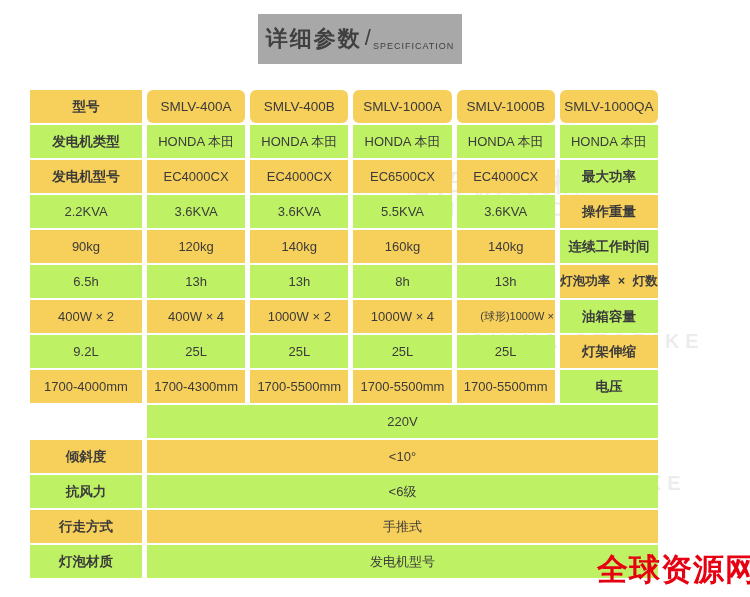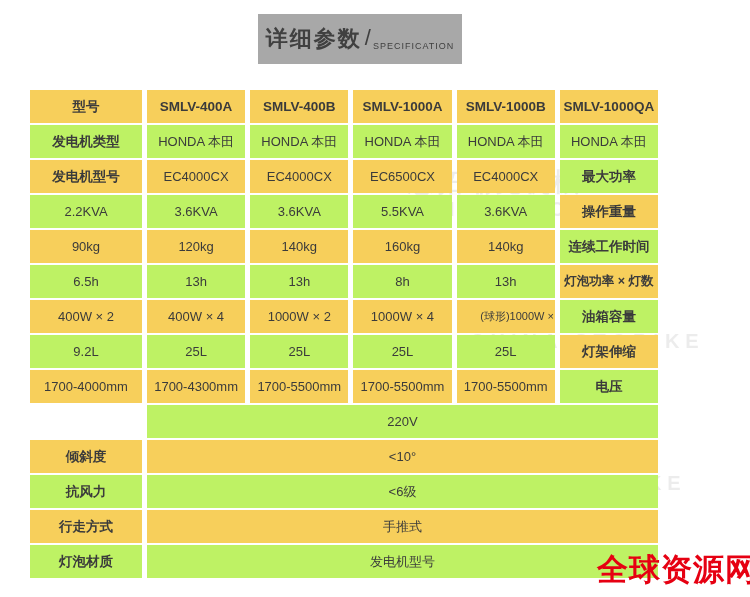--- a/index.html
+++ b/index.html
@@ -33,21 +33,21 @@
     grid-auto-rows: 33px;
     gap: 2px 5px;
   }
   .cell {
     display: flex; align-items: center; justify-content: center;
     font-size: 13px;
     white-space: nowrap;
     overflow: hidden;
   }
   .cell.label { font-size: 13.5px; font-weight: bold; }
-  .cell.hdr { font-weight: bold; font-size: 13.5px; }
+  .cell.hdr { font-weight: normal; font-size: 13.5px; border-radius: 6px; }
   .cell.small { font-size: 11px; padding-left: 32px; }
   .yellow { background: #f7cf5b; }
   .gray { background: #bef264; }
   .span5 { grid-column: 2 / 7; }
 
   
   .wm {
     position: absolute;
     color: #9a9a9a;
     opacity: 0.18;
@@ -131,21 +131,21 @@
     <div class="cell yellow">160kg</div>
     <div class="cell yellow">140kg</div>
 
     <div class="cell label gray">连续工作时间</div>
     <div class="cell gray">6.5h</div>
     <div class="cell gray">13h</div>
     <div class="cell gray">13h</div>
     <div class="cell gray">8h</div>
     <div class="cell gray">13h</div>
 
-    <div class="cell label yellow" style="font-size:12.5px;">灯泡功率 × 灯数</div>
+    <div class="cell label yellow" style="font-size:12.5px;font-family:Liberation Mono, monospace;">灯泡功率 × 灯数</div>
     <div class="cell yellow">400W × 2</div>
     <div class="cell yellow">400W × 4</div>
     <div class="cell yellow">1000W × 2</div>
     <div class="cell yellow">1000W × 4</div>
     <div class="cell yellow small">(球形)1000W × 2</div>
 
     <div class="cell label gray">油箱容量</div>
     <div class="cell gray">9.2L</div>
     <div class="cell gray">25L</div>
     <div class="cell gray">25L</div>

